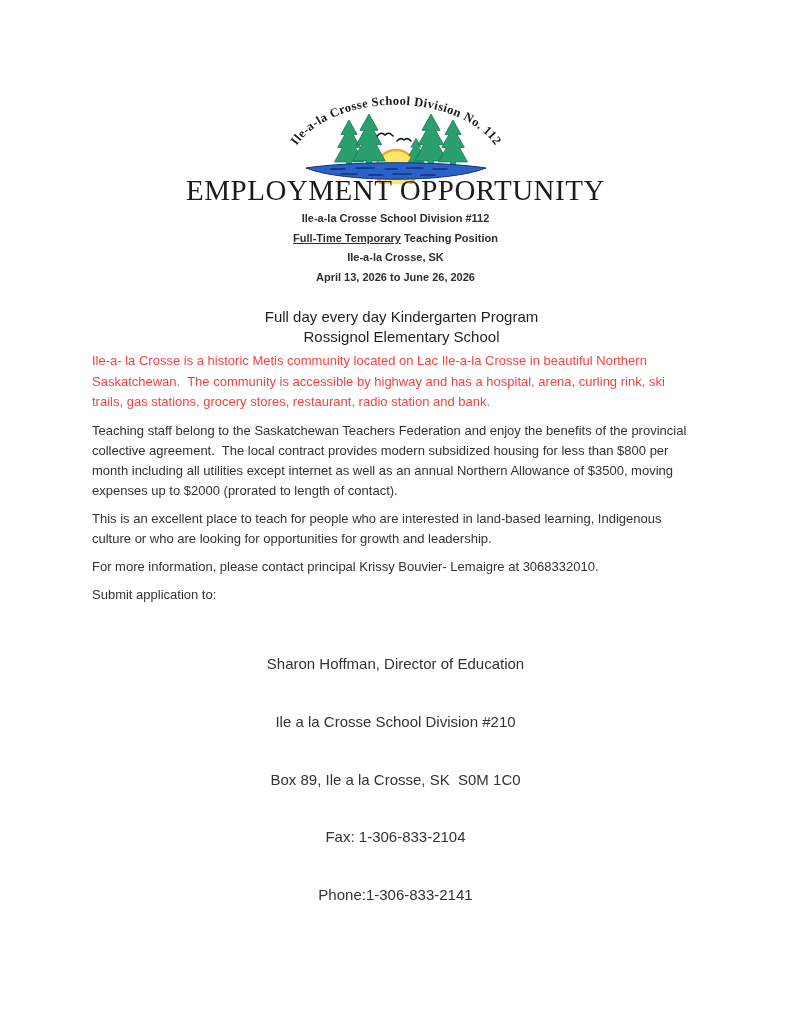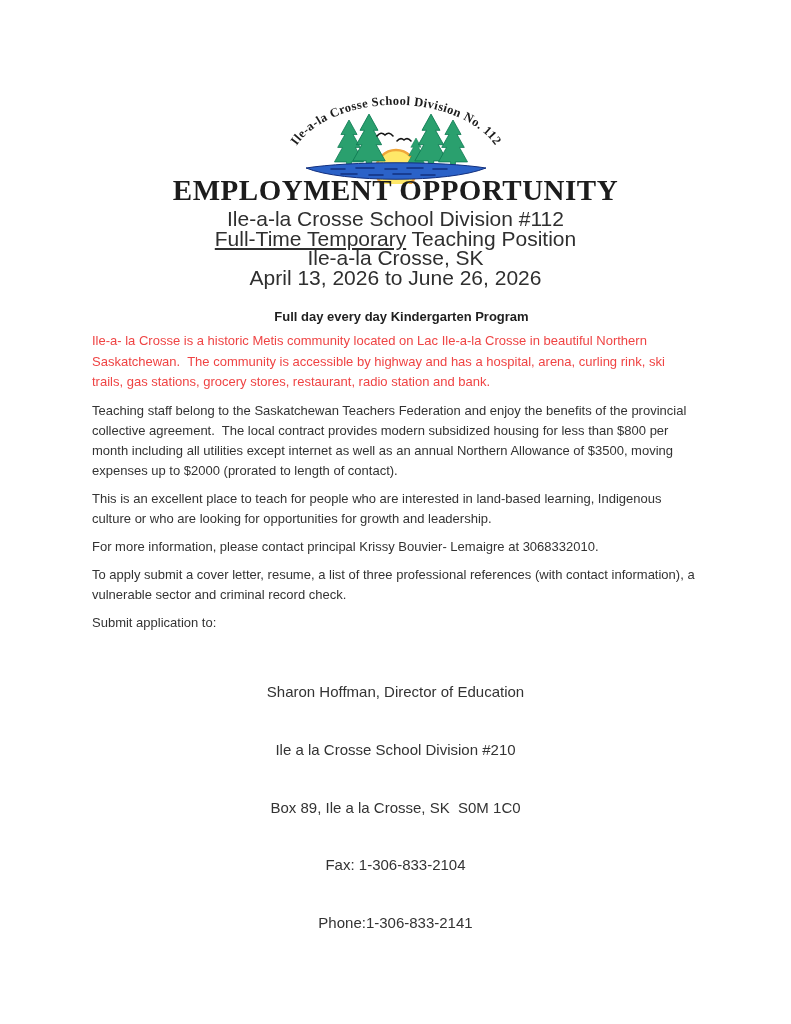--- a/index.html
+++ b/index.html
@@ -27,39 +27,40 @@
   .tree   { fill: var(--tree, #2aa06e); stroke: var(--tree-outline, #0f7a52); stroke-width: 1; }
   .sun-core { fill: var(--sun-core, #ffe868); stroke: var(--sun-rim, #f0a63a); stroke-width: 2.5; }
   .water  { fill: var(--water, #2b62c8); stroke: var(--water-dark, #12307f); stroke-width: 1; }
   .water-stripe { stroke: var(--water-dark, #12307f); stroke-width: 1.6; fill: none; stroke-linecap: round; }
   .bird   { stroke: #151515; stroke-width: 1.6; fill: none; stroke-linecap: round; }
 
   h1.title {
     margin: -10px 0 0;
     text-align: center;
     font-family: "Liberation Serif", serif;
-    font-weight: bold;
+    font-weight: normal;
     font-size: 29px;
     line-height: 32px;
     letter-spacing: 0.5px;
     color: var(--ink, #1c1c1c);
   }
   .hdr {
     margin-top: 3px;
     text-align: center;
-    font-size: 21px;
+    font-size: 11px;
     line-height: 19.7px;
     color: #2f2f2f;
+    font-weight: bold;
   }
   .u { text-decoration: underline; }
   .program {
     margin-top: 19px;
     text-align: center;
-    font-weight: bold;
-    font-size: 13px;
+    font-weight: normal;
+    font-size: 15px;
     line-height: 20px;
     color: #1f1f1f;
     padding-left: 12px;
   }
   .body { padding: 0 92px; }
   .body p {
     margin: 8px 0 0;
     font-size: 13px;
     line-height: 20px;
     white-space: pre-wrap;
@@ -118,28 +119,28 @@
 
   <div class="hdr">
     <div>Ile-a-la Crosse School Division #112</div>
     <div><span class="u">Full-Time Temporary</span><span> Teaching Position</span></div>
     <div>Ile-a-la Crosse, SK</div>
     <div>April 13, 2026 to June 26, 2026</div>
   </div>
 
   <div class="program">
     <div>Full day every day Kindergarten Program</div>
+    <div>Rossignol Elementary School</div>
   </div>
 
   <div class="body">
     <p class="lead">Ile-a- la Crosse is a historic Metis community located on Lac Ile-a-la Crosse in beautiful Northern Saskatchewan.  The community is accessible by highway and has a hospital, arena, curling rink, ski trails, gas stations, grocery stores, restaurant, radio station and bank.</p>
     <p>Teaching staff belong to the Saskatchewan Teachers Federation and enjoy the benefits of the provincial collective agreement.  The local contract provides modern subsidized housing for less than $800 per month including all utilities except internet as well as an annual Northern Allowance of $3500, moving expenses up to $2000 (prorated to length of contact).</p>
     <p>This is an excellent place to teach for people who are interested in land-based learning, Indigenous culture or who are looking for opportunities for growth and leadership.</p>
     <p>For more information, please contact principal Krissy Bouvier- Lemaigre at 3068332010.</p>
-    <p>To apply submit a cover letter, resume, a list of three professional references (with contact information), a vulnerable sector and criminal record check.</p>
     <p>Submit application to:</p>
   </div>
 
   <div class="contact">
     <div>Sharon Hoffman, Director of Education</div>
     <div>Ile a la Crosse School Division #210</div>
     <div>Box 89, Ile a la Crosse, SK  S0M 1C0</div>
     <div>Fax: 1-306-833-2104</div>
     <div>Phone:1-306-833-2141</div>
     

